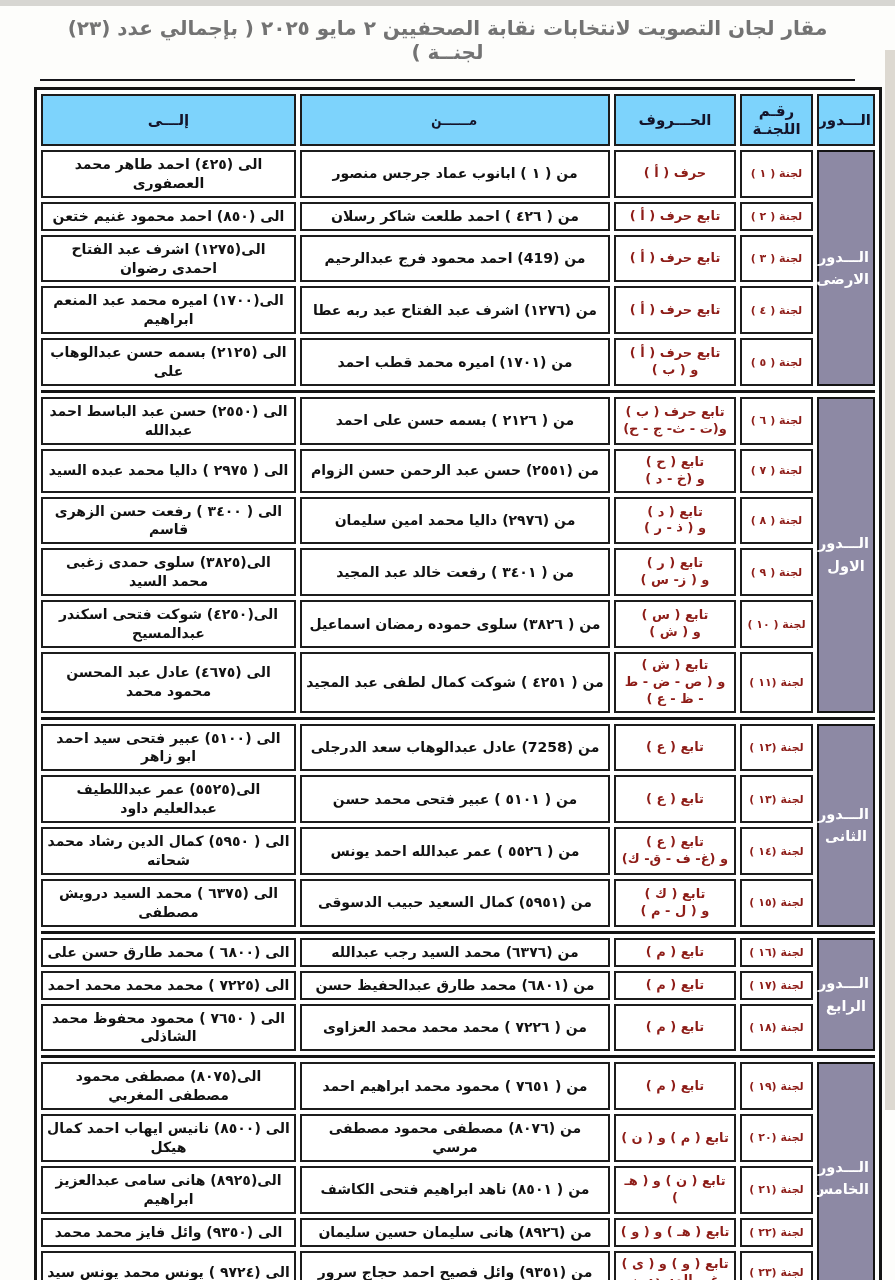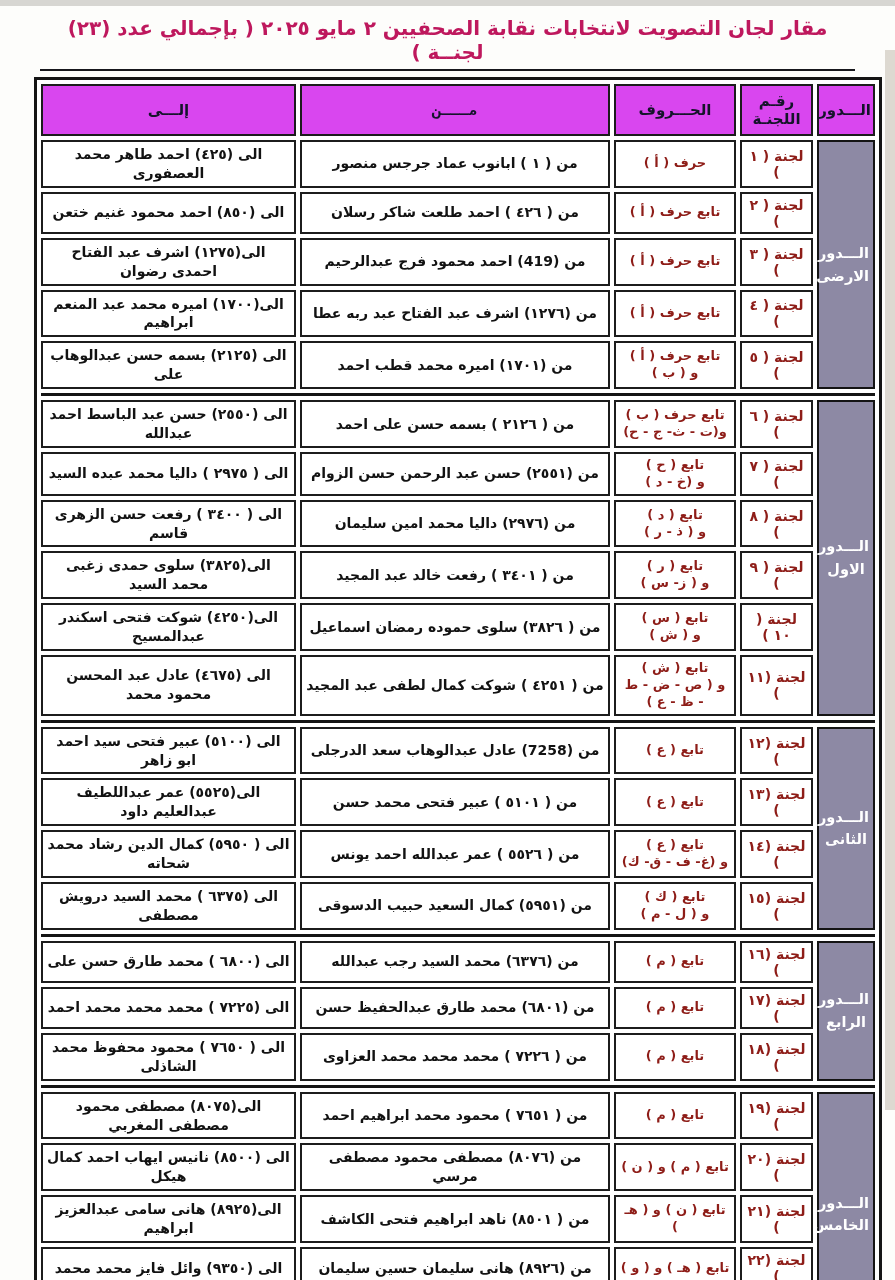--- a/index.html
+++ b/index.html
@@ -5,40 +5,40 @@
   html,body { margin:0; padding:0; }
   body {
     width:895px; height:1280px; position:relative; overflow:hidden;
     background:#fdfdfb; font-family:"DejaVu Sans", sans-serif;
   }
   .scan-top { position:absolute; top:0; left:0; right:0; height:6px; background:#d7d6d2; }
   .scan-right { position:absolute; top:50px; right:0; width:10px; height:1060px; background:#ddd9d1; }
 
   .title-wrap { margin:16px 40px 6px 40px; text-align:center; }
   .title {
-    display:inline-block; font-weight:bold; font-size:20px; color:#be185d;
-    border-bottom:2.5px solid #17171c; padding-bottom:5px; letter-spacing:0;
+    display:inline-block; font-weight:bold; font-size:20px; color:#737373;
+    border-bottom:2.5px solid #17171c; padding-bottom:15px; letter-spacing:0;
   }
 
   .table-wrap { margin:6px 13px 0 34px; border:3px solid #141414; background:#fff; }
   table { width:100%; border-collapse:separate; border-spacing:4px; table-layout:fixed; direction:rtl; }
   th, td {
     box-sizing:border-box; border:2px solid #1c1c1c; background:#fff;
     text-align:center; vertical-align:middle; font-weight:bold; padding:3px 4px;
   }
-  thead th { background:#d946ef; color:#14142a; font-size:15px; padding:6px 2px;text-align:center; }
+  thead th { background:#7dd3fc; color:#14142a; font-size:15px; padding:6px 2px;text-align:center; }
   th.col-floor { width:58px; }
   th.col-committee { width:73px; }
   th.col-letters { width:122px; }
   th.col-from { width:310px;font-family:Liberation Mono, monospace; }
   td.floor-cell {
     background:#8d89a4; color:#ffffff; font-size:14.5px;
     white-space:pre-line; line-height:1.55; border-color:#141414;
   }
-  td.committee-cell { color:#8e1d18; font-size:14px; }
+  td.committee-cell { color:#8e1d18; font-size:11px; }
   td.letters-cell { color:#8e1d18; font-size:13px; white-space:pre-line; line-height:1.3; }
   td.from-cell, td.to-cell { color:#121212; font-size:14px; line-height:1.35; white-space:pre-line; }
   tr.sep td { border:none; background:#141414; height:3px; padding:0; }
 </style>
 </head>
 <body>
 
 <div class="scan-top"></div>
 <div class="scan-right"></div>
 

